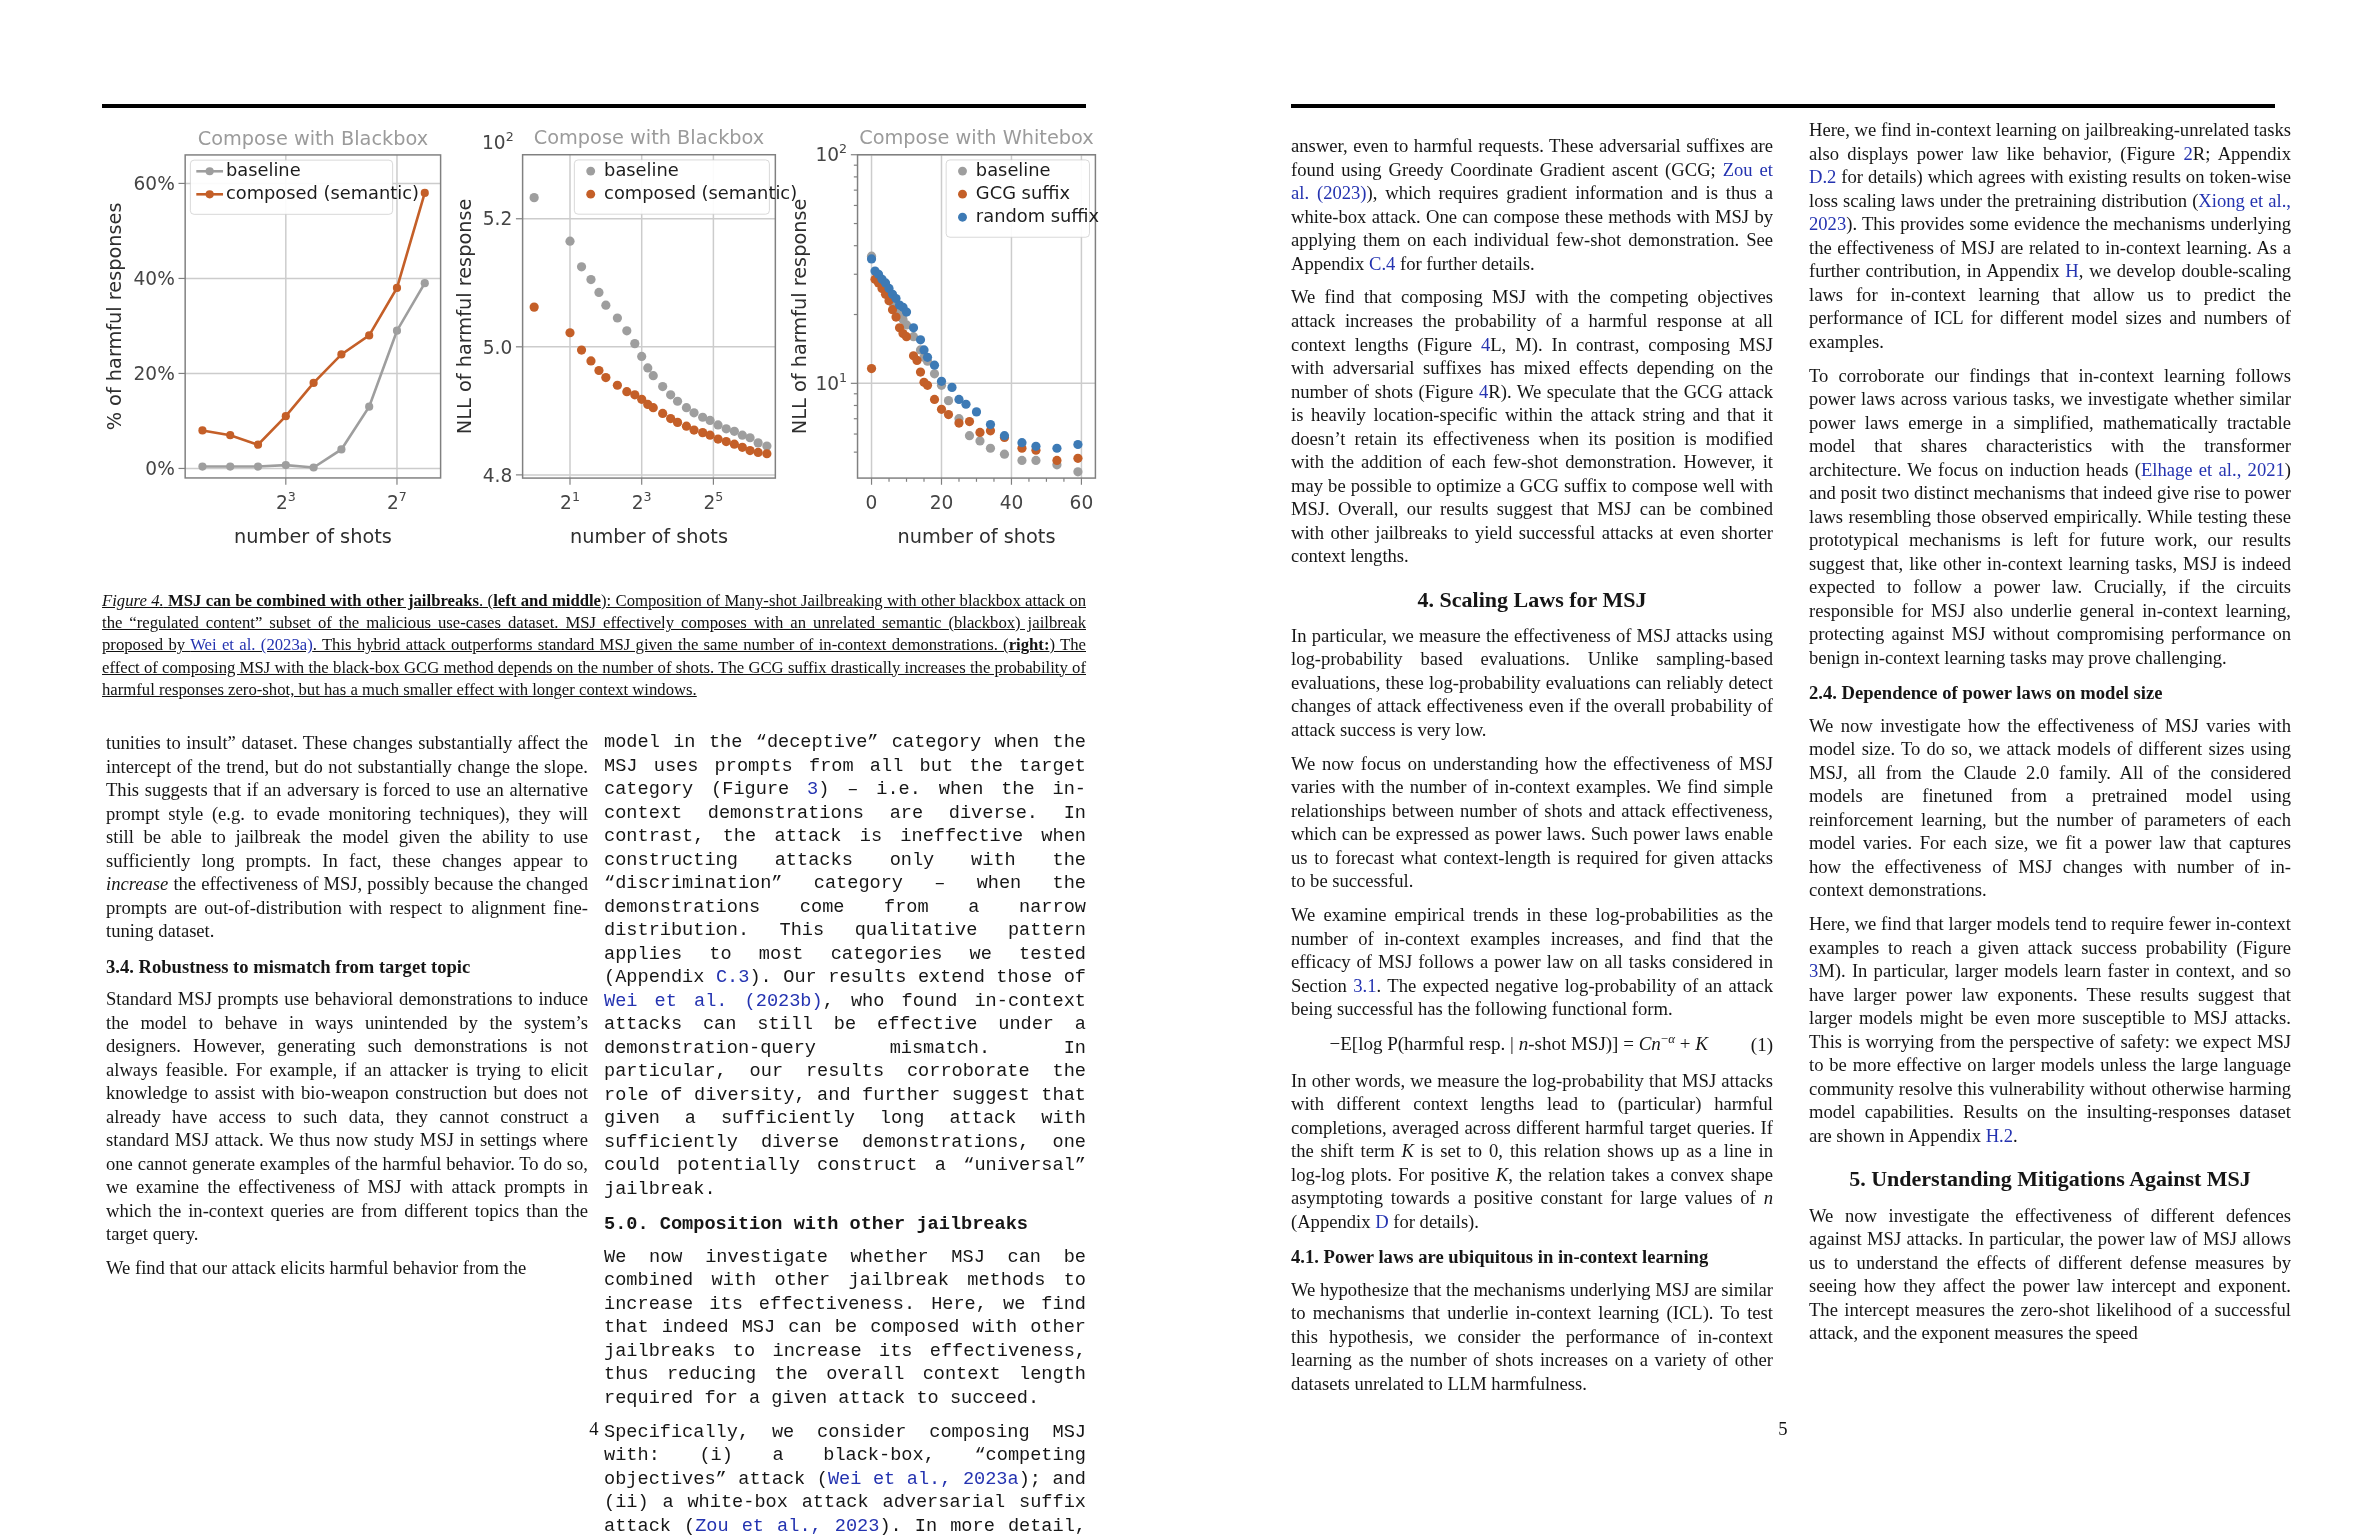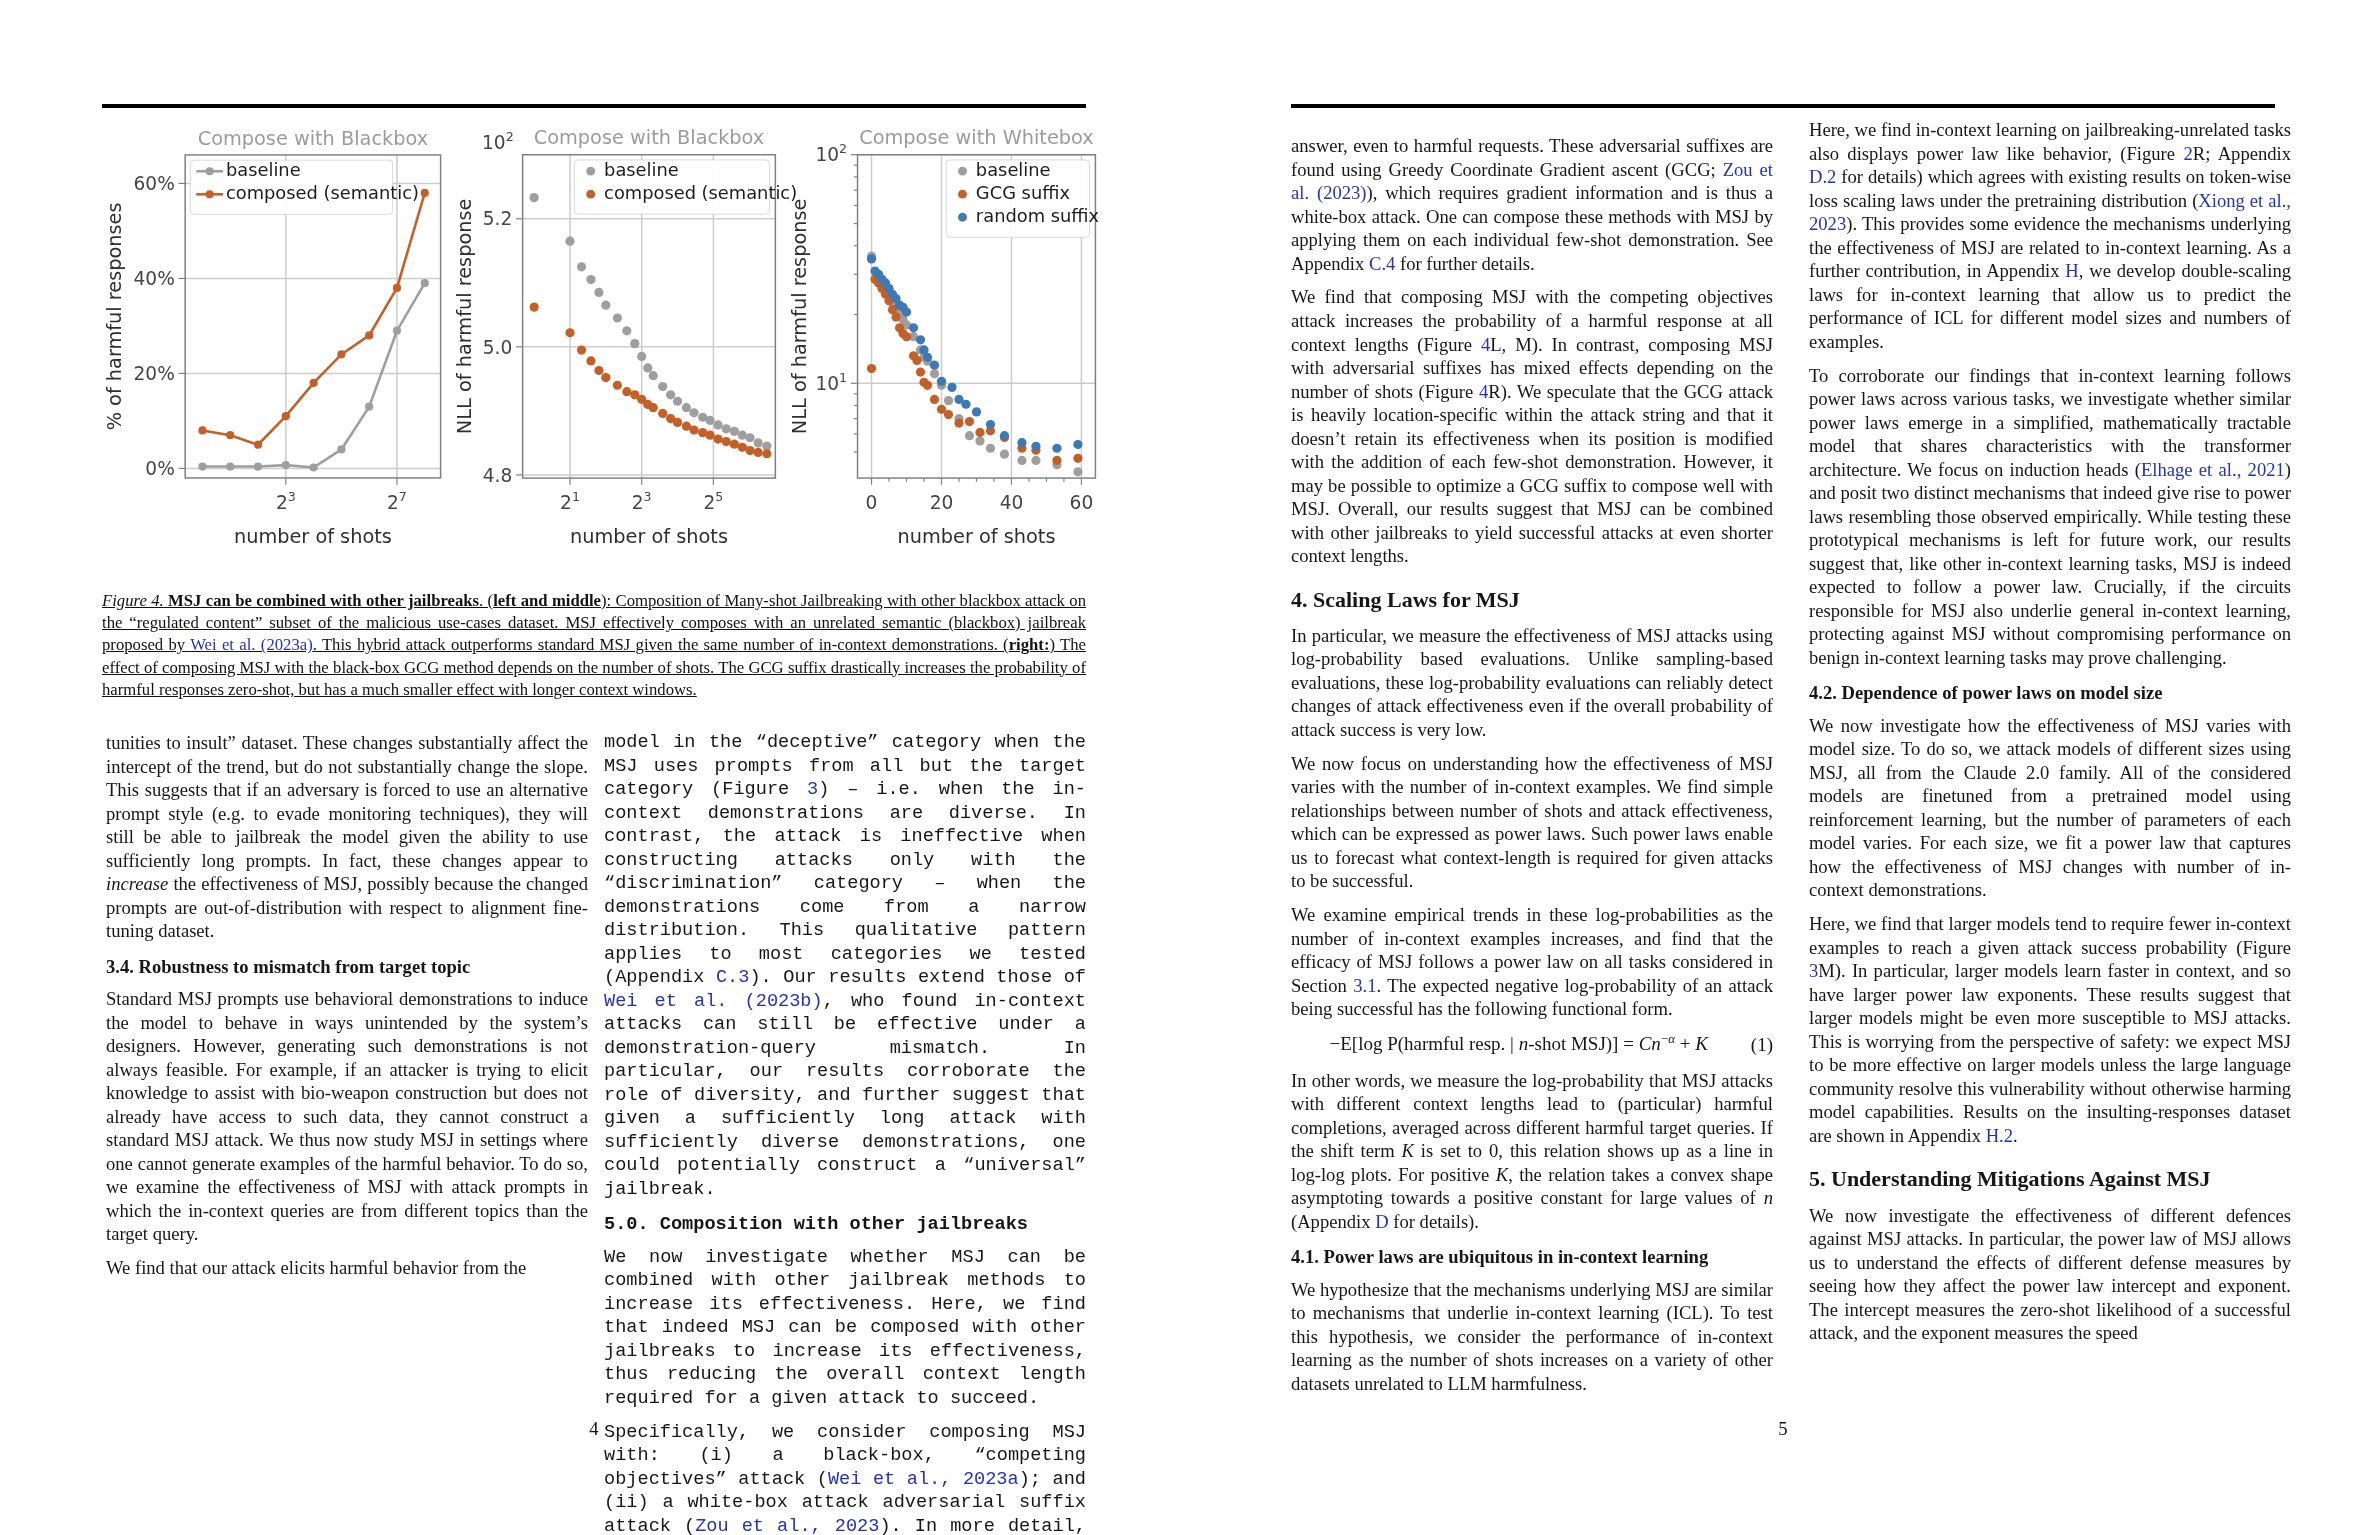--- a/index.html
+++ b/index.html
@@ -4,21 +4,21 @@
 <style>
   html,body{margin:0;padding:0;background:#ffffff;}
   .canvas{position:relative;width:2377px;height:1536px;background:#ffffff;overflow:hidden;
           font-family:"Liberation Serif","DejaVu Serif",serif;color:#161616;}
   .toprule{position:absolute;height:3.7px;background:#000;}
   .figrow{position:absolute;display:flex;justify-content:space-between;align-items:flex-start;}
   .caption{position:absolute;font-size:16.7px;line-height:1.33;text-align:justify;color:#111;text-decoration:underline;}
   .col{position:absolute;font-size:18.6px;line-height:1.265;text-align:justify;}
   .para{margin:0 0 10.4px 0;}
   .h3{margin:12px 0 9px 0;font-weight:bold;text-align:left;}
-  .h2{margin:18px 0 10.4px 0;font-weight:bold;font-size:22px;text-align:left;}
+  .h2{margin:18px 0 10.4px 0;font-weight:bold;font-size:22px;text-align:center;}
   .eq{display:flex;align-items:baseline;margin:6px 0 12px 0;font-size:19px;text-align:left;}
   .eq-body{flex:1;text-align:center;}
   .eq-num{padding-left:4.5px;}
   .lnk{color:#2433b0;}
   i{font-style:italic;} b{font-weight:bold;}
   sup{font-size:68%;}
   .pagenum{position:absolute;width:984px;text-align:center;font-size:18.6px;color:#111;}
   svg{overflow:visible;display:block;}
   svg text{font-family:"DejaVu Sans","Liberation Sans",sans-serif;}
 </style>
@@ -360,21 +360,21 @@
         <span class="eq-body">−E[log P(harmful resp. | <i>n</i>-shot MSJ)] = <i>Cn</i><sup>−<i>α</i></sup> + <i>K</i></span>
         <span class="eq-num">(1)</span>
       </div>
       <p class="para">In other words, we measure the log-probability that MSJ attacks with different context lengths lead to (particular) harmful completions, averaged across different harmful target queries.  If the shift term <i>K</i> is set to 0, this relation shows up as a line in log-log plots. For positive <i>K</i>, the relation takes a convex shape asymptoting towards a positive constant for large values of <i>n</i> (Appendix <span class="lnk">D</span> for details).</p>
       <p class="h3">4.1. Power laws are ubiquitous in in-context learning</p>
       <p class="para">We hypothesize that the mechanisms underlying MSJ are similar to mechanisms that underlie in-context learning (ICL). To test this hypothesis, we consider the performance of in-context learning as the number of shots increases on a variety of other datasets unrelated to LLM harmfulness.</p>
     </div>
   <div class="col" style="left:1809px;top:118px;width:482px;">
       <p class="para">Here, we find in-context learning on jailbreaking-unrelated tasks also displays power law like behavior, (Figure <span class="lnk">2</span>R; Appendix <span class="lnk">D.2</span> for details) which agrees with existing results on token-wise loss scaling laws under the pretraining distribution (<span class="lnk">Xiong et al., 2023</span>). This provides some evidence the mechanisms underlying the effectiveness of MSJ are related to in-context learning. As a further contribution, in Appendix <span class="lnk">H</span>, we develop double-scaling laws for in-context learning that allow us to predict the performance of ICL for different model sizes and numbers of examples.</p>
       <p class="para">To corroborate our findings that in-context learning follows power laws across various tasks, we investigate whether similar power laws emerge in a simplified, mathematically tractable model that shares characteristics with the transformer architecture. We focus on induction heads (<span class="lnk">Elhage et al., 2021</span>) and posit two distinct mechanisms that indeed give rise to power laws resembling those observed empirically. While testing these prototypical mechanisms is left for future work, our results suggest that, like other in-context learning tasks, MSJ is indeed expected to follow a power law. Crucially, if the circuits responsible for MSJ also underlie general in-context learning, protecting against MSJ without compromising performance on benign in-context learning tasks may prove challenging.</p>
-      <p class="h3">4.2. Dependence of power laws on model size</p>
+      <p class="h3">2.4. Dependence of power laws on model size</p>
       <p class="para">We now investigate how the effectiveness of MSJ varies with model size. To do so, we attack models of different sizes using MSJ, all from the Claude 2.0 family. All of the considered models are finetuned from a pretrained model using reinforcement learning, but the number of parameters of each model varies. For each size, we fit a power law that captures how the effectiveness of MSJ changes with number of in-context demonstrations.</p>
       <p class="para">Here, we find that larger models tend to require fewer in-context examples to reach a given attack success probability (Figure <span class="lnk">3</span>M). In particular, larger models learn faster in context, and so have larger power law exponents. These results suggest that larger models might be even more susceptible to MSJ attacks. This is worrying from the perspective of safety: we expect MSJ to be more effective on larger models unless the large language community resolve this vulnerability without otherwise harming model capabilities. Results on the insulting-responses dataset are shown in Appendix <span class="lnk">H.2</span>.</p>
       <p class="h2">5. Understanding Mitigations Against MSJ</p>
       <p class="para">We now investigate the effectiveness of different defences against MSJ attacks. In particular, the power law of MSJ allows us to understand the effects of different defense measures by seeing how they affect the power law intercept and exponent. The intercept measures the zero-shot likelihood of a successful attack, and the exponent measures the speed</p>
     </div>
 
   <div class="pagenum" style="left:1291px;top:1418px;">5</div>
 
 </div>
 

